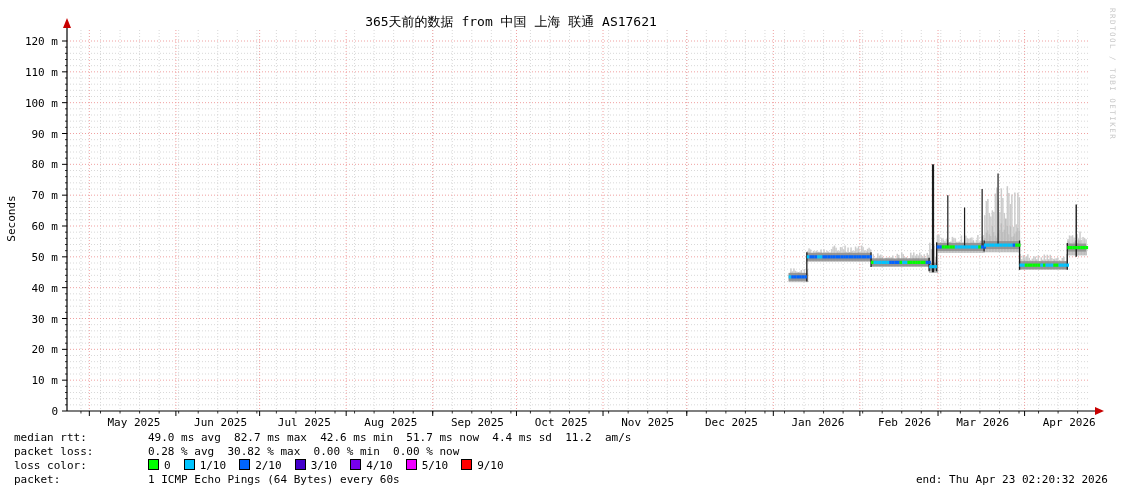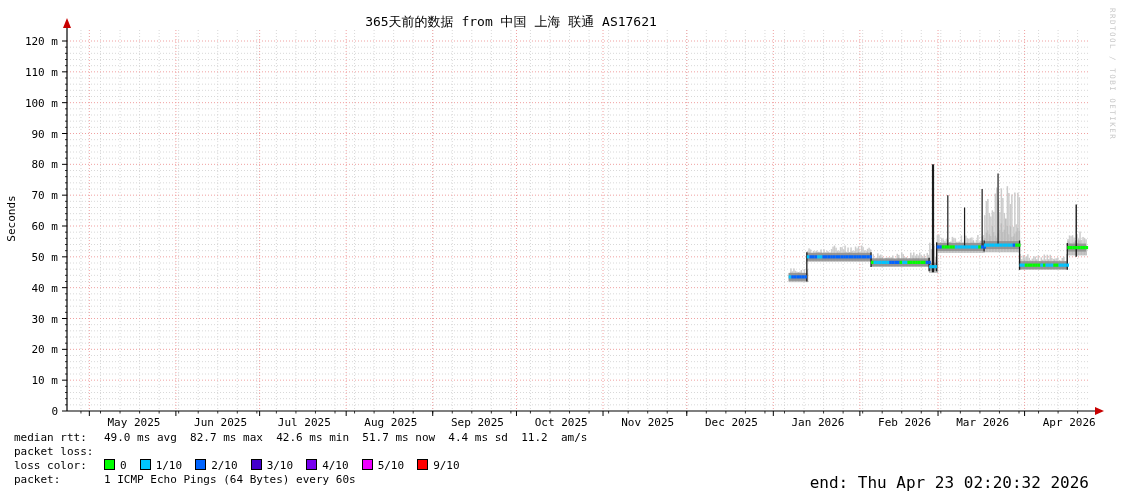--- a/index.html
+++ b/index.html
@@ -6,26 +6,26 @@
   body{font-family:"DejaVu Sans Mono","Liberation Mono",monospace;color:#000;}
   #frame{position:relative;width:1121px;height:494px;background:#fff;overflow:hidden;}
   #plot-svg{position:absolute;left:0;top:0;}
   #title{position:absolute;left:0;top:13px;width:1022px;text-align:center;
          font-size:13px;white-space:pre;}
   #ylabel{position:absolute;left:-24px;top:212px;width:70px;text-align:center;
           font-size:11px;transform:rotate(-90deg);}
   #watermark{position:absolute;right:4px;top:8px;font-size:7.5px;color:#c9c9c9;
              writing-mode:vertical-rl;letter-spacing:1.5px;}
   #legend{position:absolute;left:14px;top:431px;font-size:11px;line-height:13.9px;}
-  .lg-row{white-space:pre;display:flex;align-items:center;}
+  .lg-row{white-space:pre;display:flex;align-items:center;gap:44px;}
   .lg-label{display:inline-block;width:90px;}
   .sw{display:inline-block;width:9px;height:9px;border:1px solid #000;
       margin:0 5px 0 0;vertical-align:-1px;}
   .lg-entry{margin-right:13px;}
-  #end-text{position:absolute;right:32px;top:473px;font-size:16px;white-space:pre;}
+  #end-text{position:absolute;right:13px;top:473px;font-size:11px;white-space:pre;}
   svg text{font-family:"DejaVu Sans Mono","Liberation Mono",monospace;}
 </style>
 </head>
 <body>
 
 <div id="frame">
   <svg id="plot-svg" width="1121" height="494">
     <g id="grid-minor">
         <line x1="67" y1="404.8333333333333" x2="1088" y2="404.8333333333333" stroke="#d4d4d4" stroke-width="0.9" stroke-dasharray="1,2"></line>
         <line x1="67" y1="398.6666666666667" x2="1088" y2="398.6666666666667" stroke="#d4d4d4" stroke-width="0.9" stroke-dasharray="1,2"></line>
@@ -864,19 +864,19 @@
         <text x="1069.2493150684932" y="426" text-anchor="middle" font-size="11px" fill="#000">Apr 2026</text>
       </g>
   </svg>
 
   <div id="title">365天前的数据 from 中国 上海 联通 AS17621</div>
   <div id="ylabel">Seconds</div>
   <div id="watermark">RRDTOOL / TOBI OETIKER</div>
 
   <div id="legend">
     <div class="lg-row"><span class="lg-label">median rtt:</span><span>49.0 ms avg  82.7 ms max  42.6 ms min  51.7 ms now  4.4 ms sd  11.2  am/s</span></div>
-    <div class="lg-row"><span class="lg-label">packet loss:</span></div>
+    <div class="lg-row"><span class="lg-label">packet loss:</span><span>0.28 % avg  30.82 % max  0.00 % min  0.00 % now</span></div>
     <div class="lg-row"><span class="lg-label">loss color:</span><span id="loss-entries"><span class="lg-entry"><span class="sw" style="background: rgb(0, 255, 0);"></span><span>0</span></span><span class="lg-entry"><span class="sw" style="background: rgb(0, 196, 255);"></span><span>1/10</span></span><span class="lg-entry"><span class="sw" style="background: rgb(0, 100, 255);"></span><span>2/10</span></span><span class="lg-entry"><span class="sw" style="background: rgb(68, 0, 204);"></span><span>3/10</span></span><span class="lg-entry"><span class="sw" style="background: rgb(119, 0, 238);"></span><span>4/10</span></span><span class="lg-entry"><span class="sw" style="background: rgb(238, 0, 255);"></span><span>5/10</span></span><span class="lg-entry"><span class="sw" style="background: rgb(255, 0, 0);"></span><span>9/10</span></span></span></div>
     <div class="lg-row"><span class="lg-label">packet:</span><span>1 ICMP Echo Pings (64 Bytes) every 60s</span></div>
   </div>
 
   <div id="end-text">end: Thu Apr 23 02:20:32 2026</div>
 </div>
 
 </body></html>

